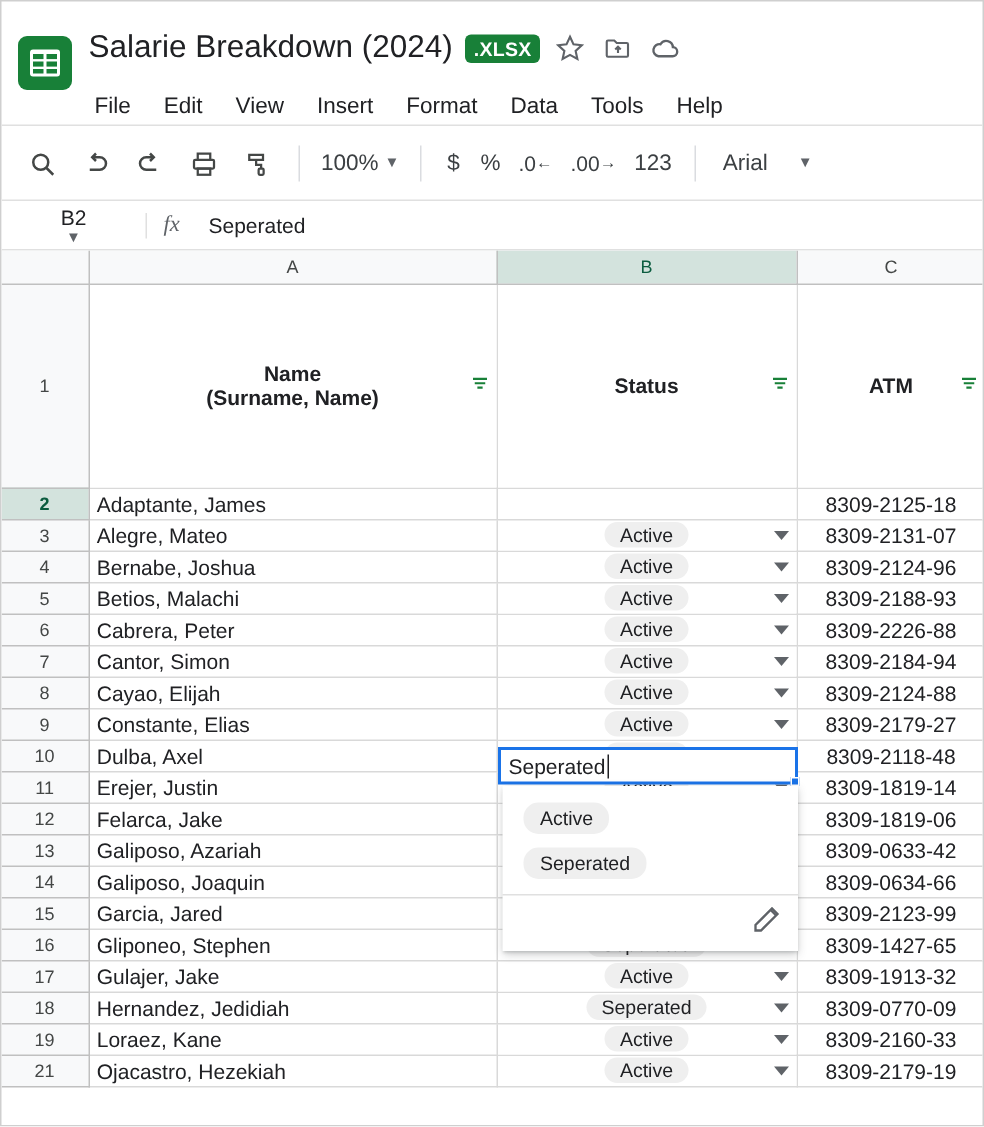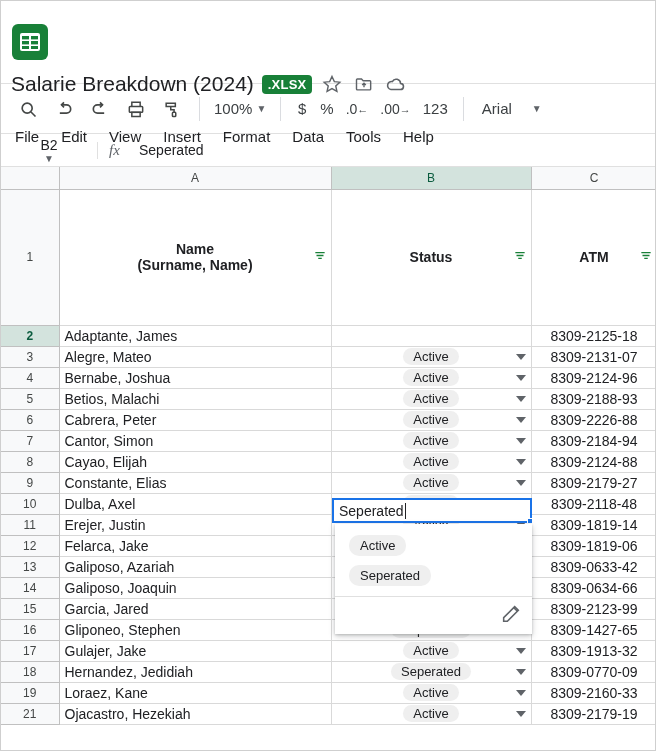--- a/index.html
+++ b/index.html
@@ -17,21 +17,20 @@
     border: 1px solid #cfcfcf;
     overflow: hidden;
   }
 
   
   .titlebar {
     display: flex;
     align-items: flex-start;
     padding: 8px 10px 0 10px;
     height: 82px;
-    flex-direction: column;
   }
   .sheets-logo {
     width: 38px; height: 38px;
     margin-top: 14px;
     margin-right: 10px;
     flex: 0 0 auto;
     position: relative;
   }
   .sheets-logo svg { display: block; }
 
@@ -63,21 +62,21 @@
     width: 24px; height: 24px;
     display: inline-flex;
     align-items: center;
     justify-content: center;
   }
   .menu-row {
     display: flex;
     align-items: center;
     gap: 18px;
     height: 30px;
-    margin-top: 20px;
+    margin-top: 6px;
     padding-left: 2px;
   }
   .menu-item {
     font-size: 15px;
     color: #202124;
     padding: 2px 2px;
     cursor: default;
     white-space: nowrap;
   }
 

